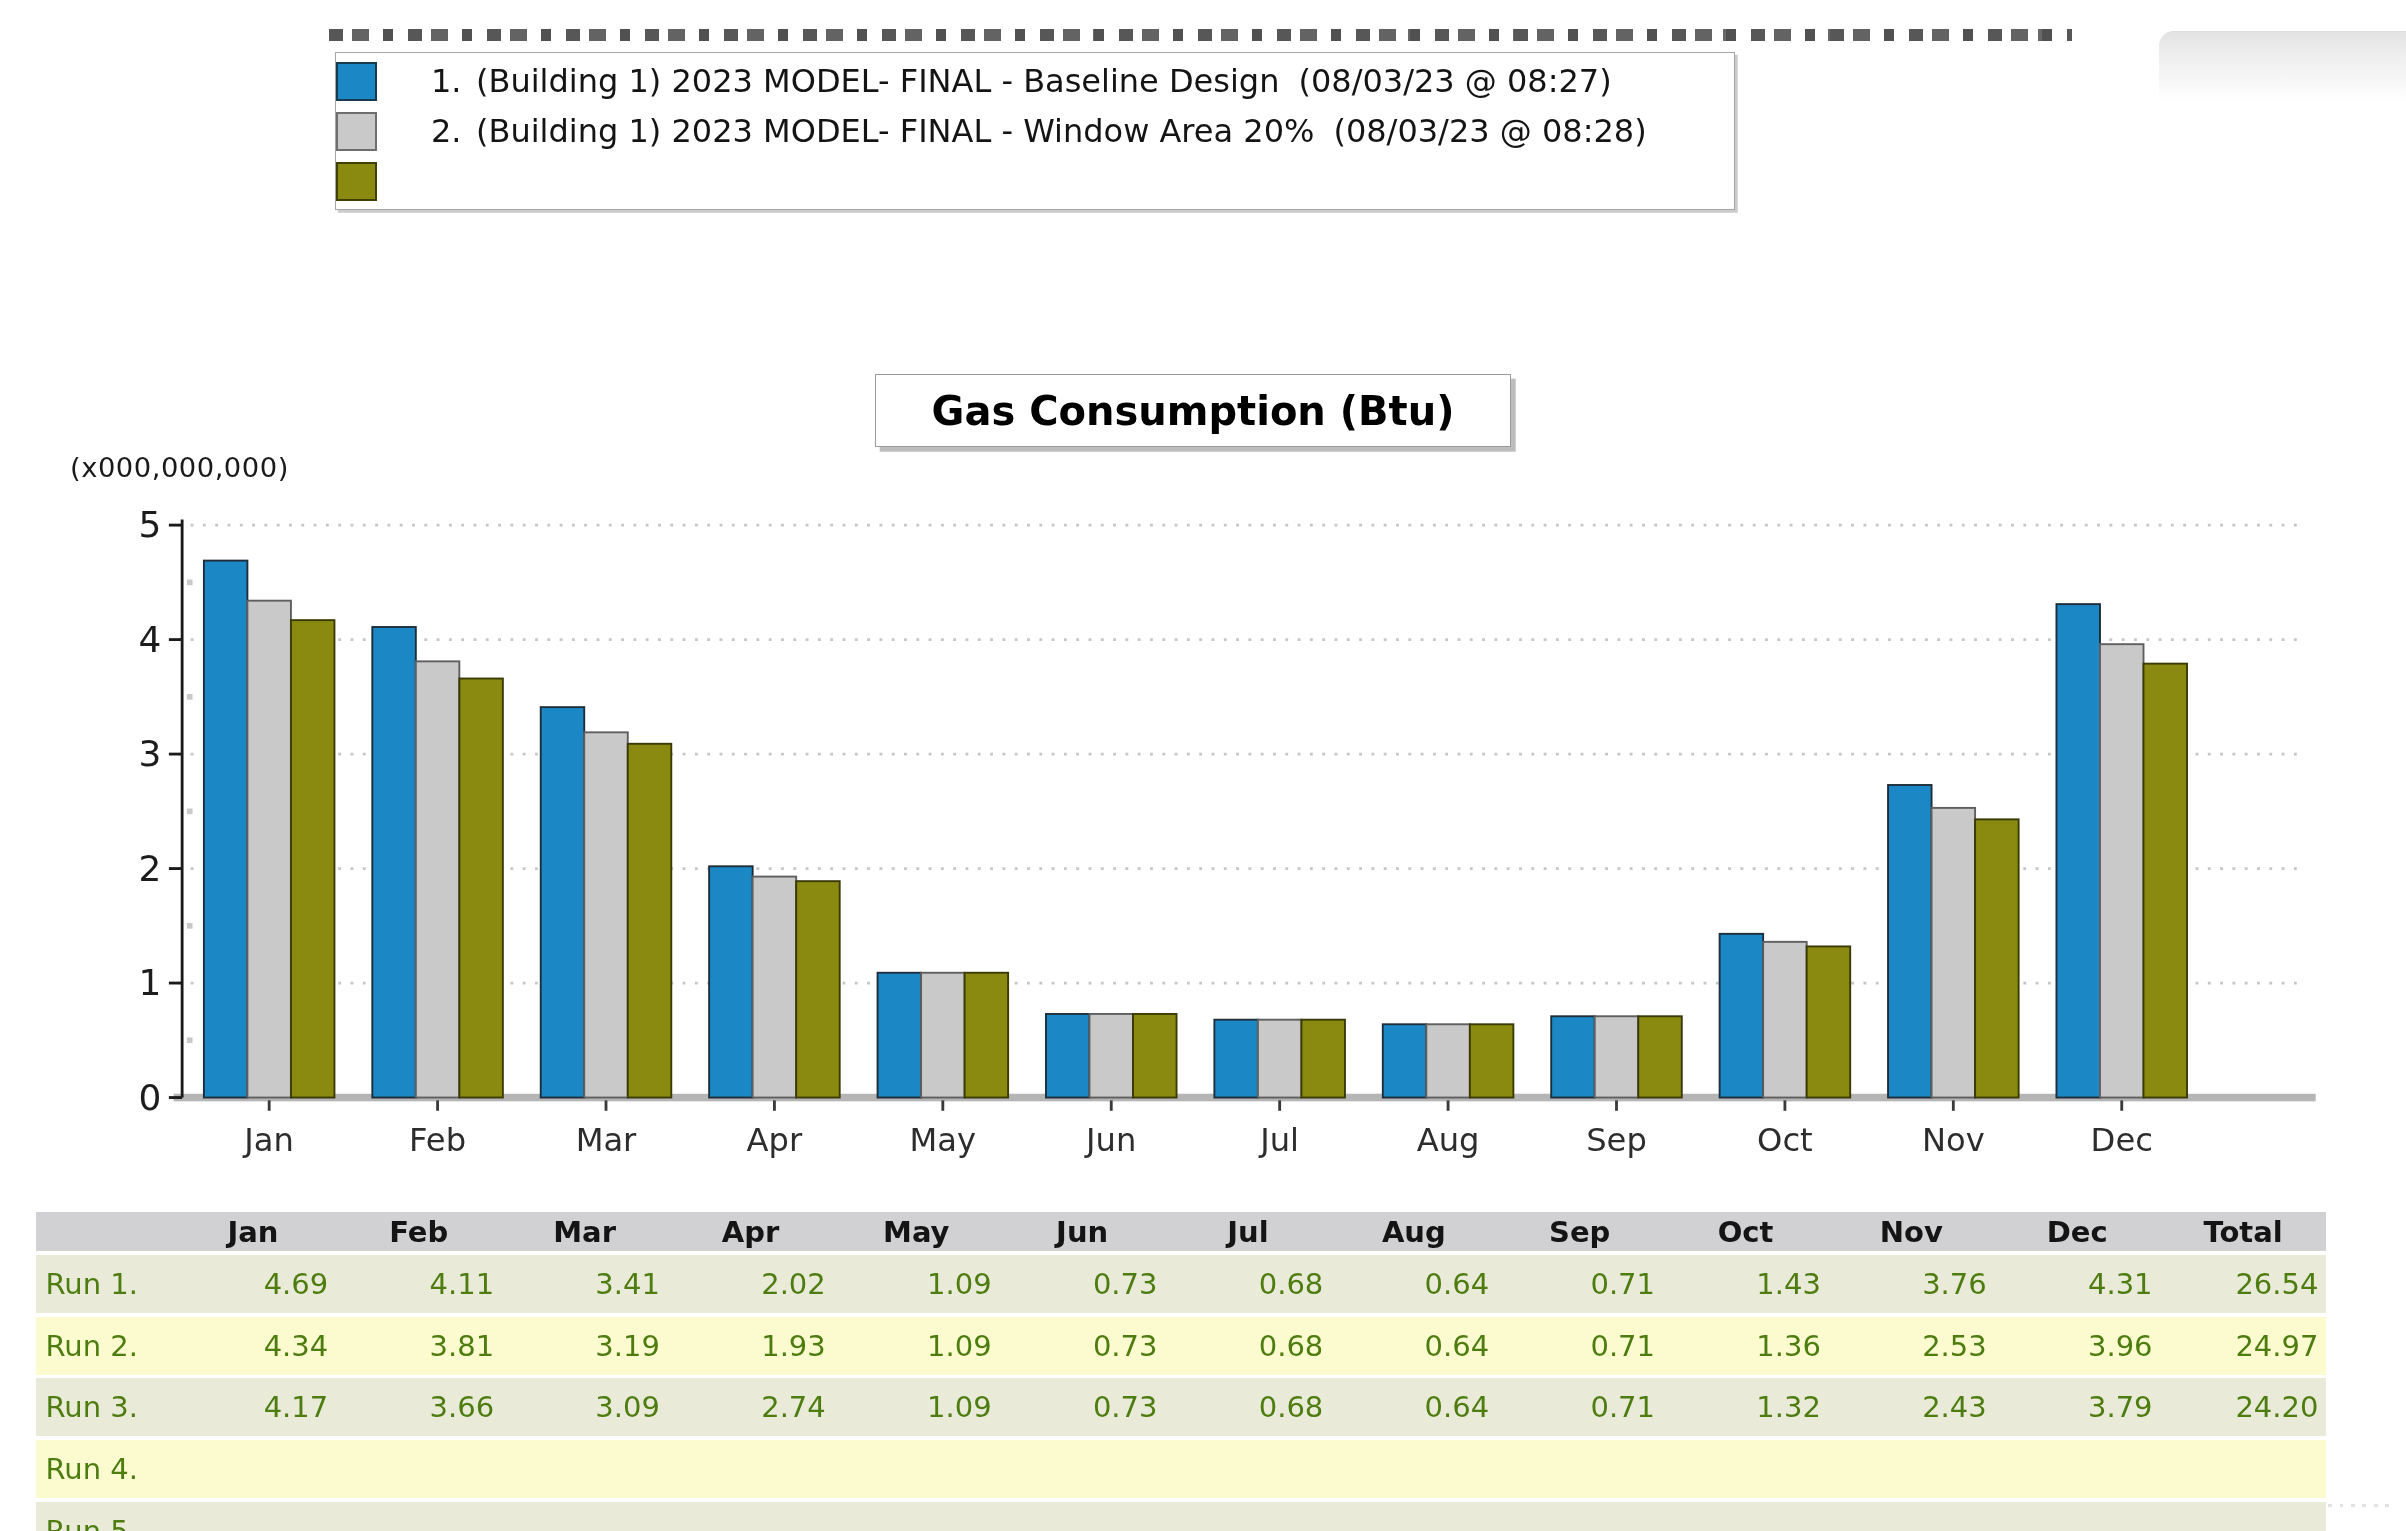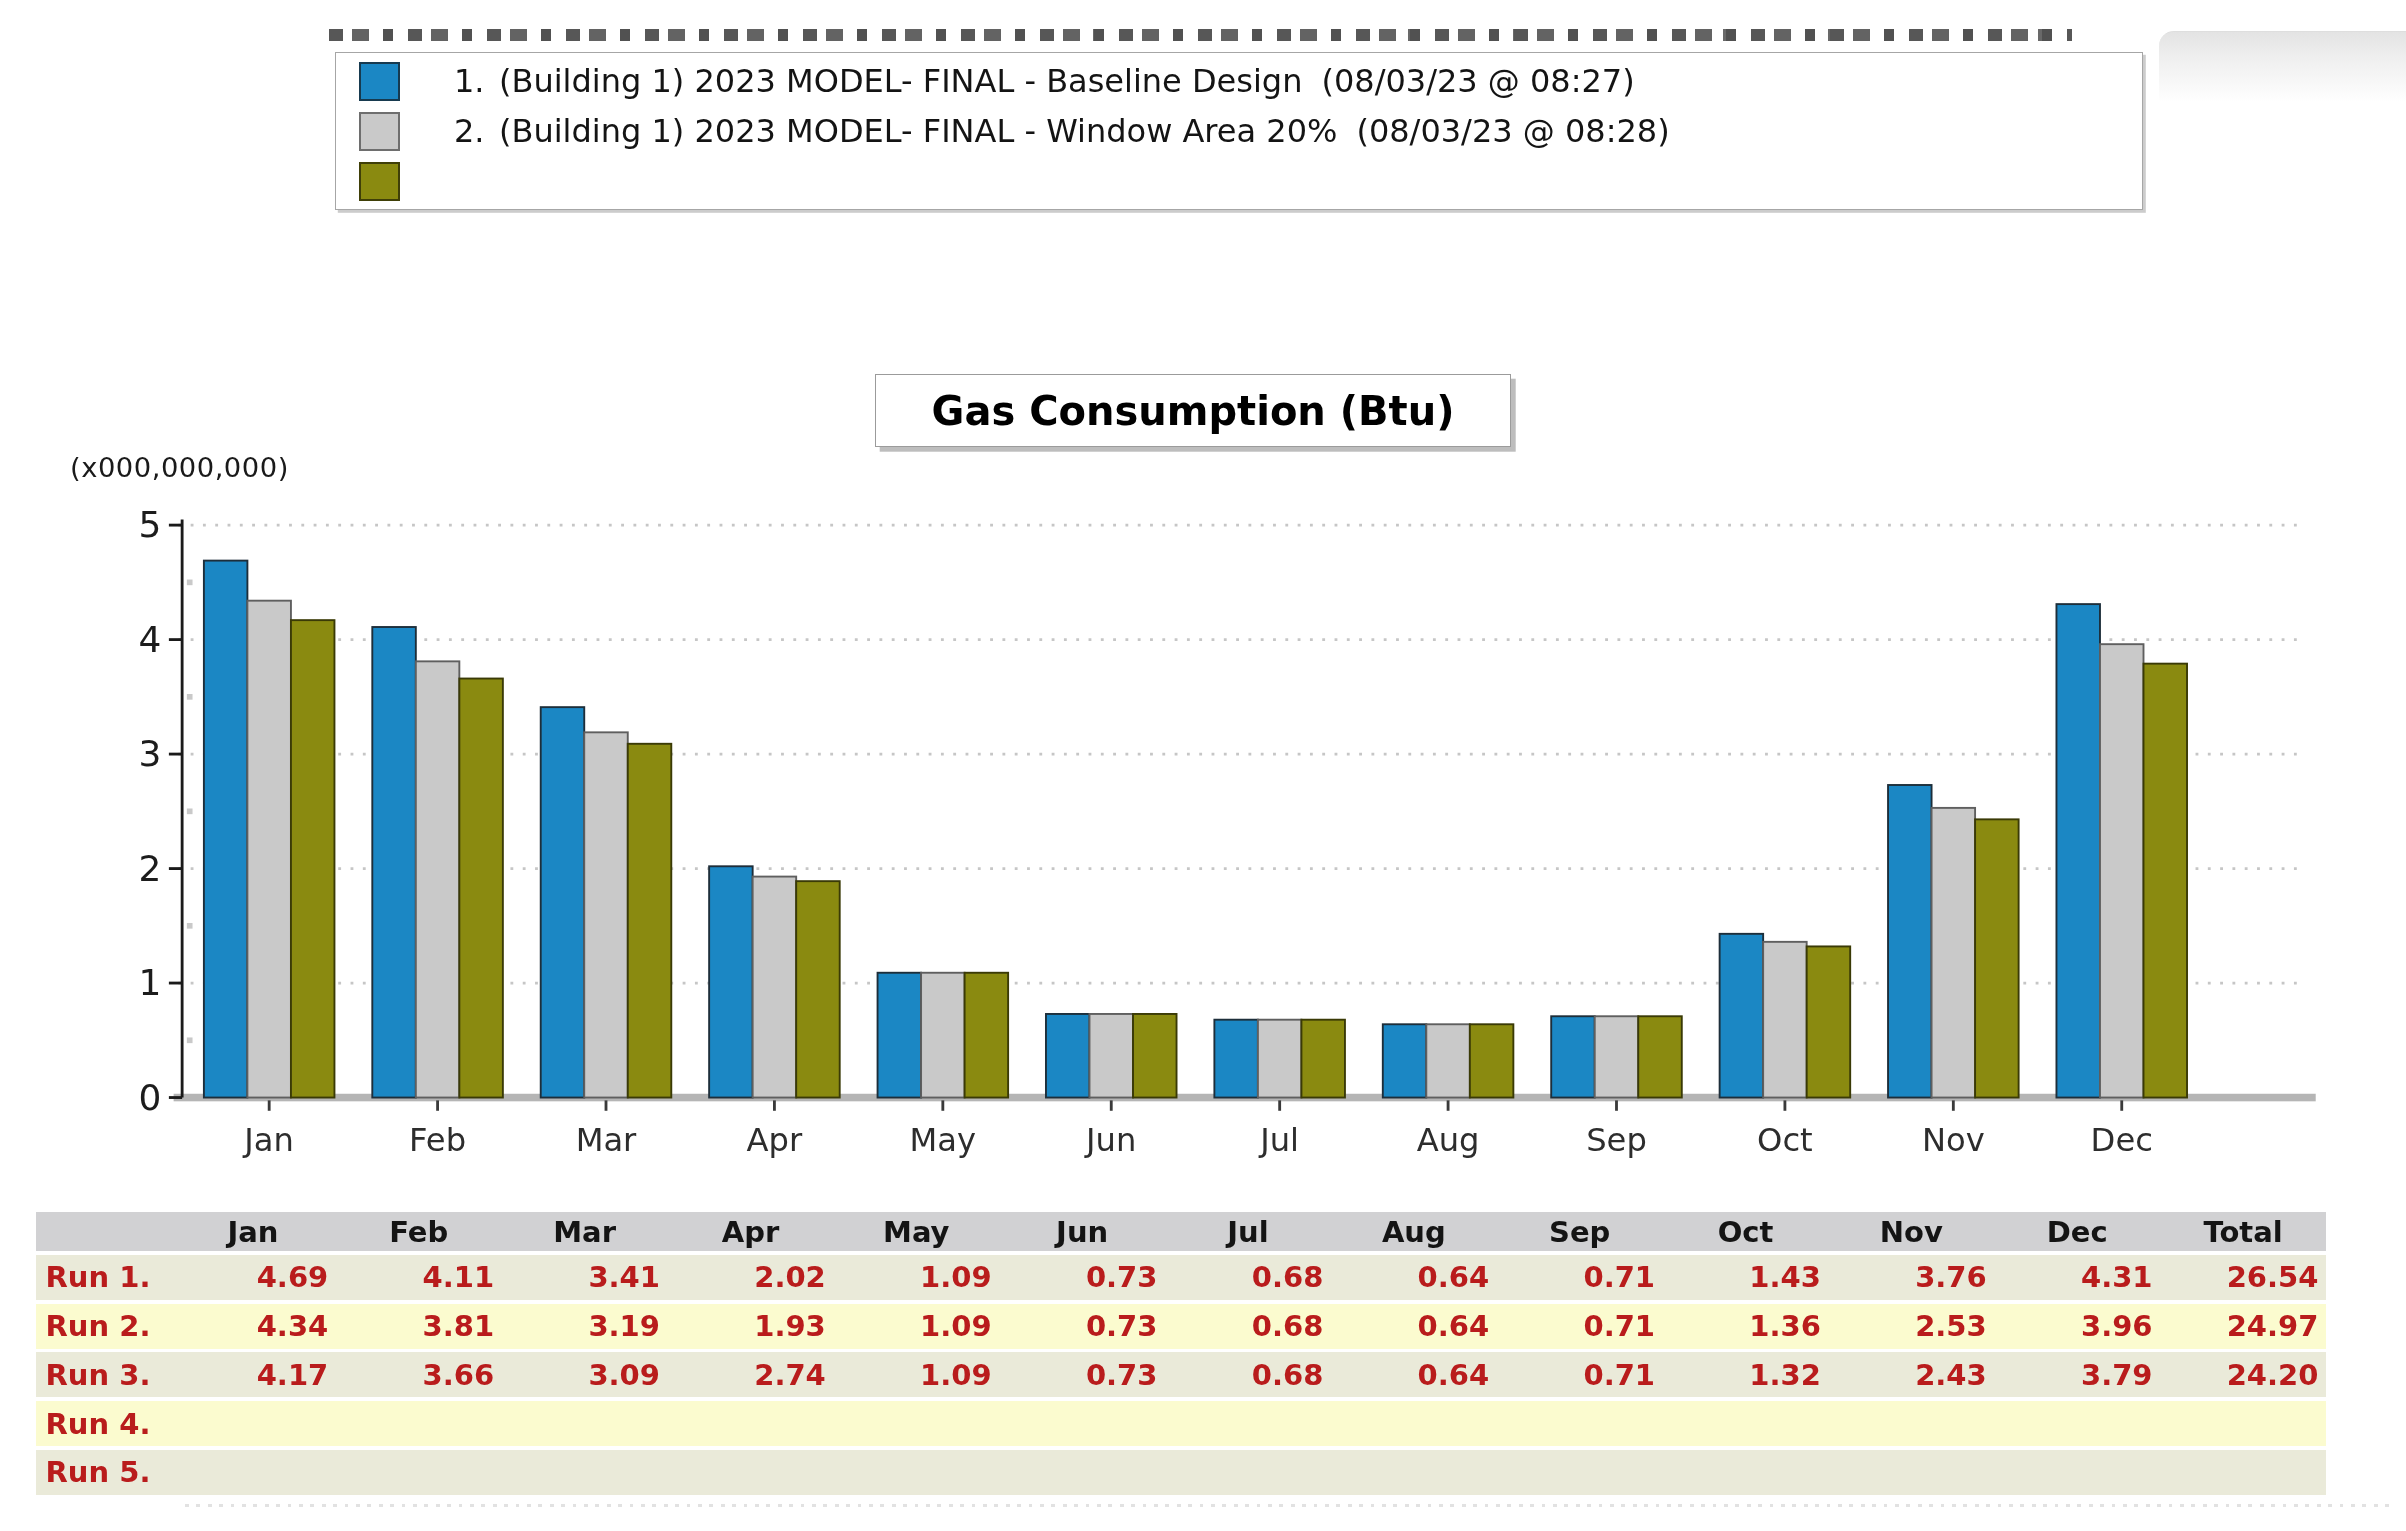--- a/index.html
+++ b/index.html
@@ -20,24 +20,24 @@
   
   .corner-blob{
     position:absolute; top:31px; right:0; width:248px; height:70px;
     border-radius:15px 0 0 0;
     background:linear-gradient(180deg,#e3e3e3 0%,#ededed 30%,#fbfbfb 85%,#ffffff 100%);
     border-top:1.9px solid #dedede;
   }
 
   
   .legend-box{
-    position:absolute; left:335px; top:52px; width:1808px; height:158px;
+    position:absolute; left:335px; top:52px; width:1400px; height:158px;
     box-sizing:border-box; background:#fff; border:1.9px solid #a6a6a6;
     box-shadow:2.8px 2.8px 0 rgba(110,110,110,.35);
-    display:flex; flex-direction:column; justify-content:center; padding-left:23px;
+    display:flex; flex-direction:column; justify-content:center; padding-left:0;
   }
   .legend-item{display:flex; align-items:center; height:50px;}
   .swatch{width:41px; height:39px; box-sizing:border-box; border:2.8px solid #2a2a2a; flex:none;}
   .legend-item:nth-child(1) .swatch{border-color:#173a4f;}
   .legend-item:nth-child(2) .swatch{border-color:#6e6e6e;}
   .legend-item:nth-child(3) .swatch{border-color:#3f3f08;}
   .legend-text{font-size:32px; color:#141414; margin-left:54px; white-space:pre;}
   .legend-text .num{display:inline-block; min-width:45px;}
   .legend-text .ts{margin-left:19px;}
 
@@ -65,21 +65,21 @@
     background:repeating-linear-gradient(90deg,#e2e2e2 0 3.8px,transparent 3.8px 11.4px);
   }
 
   
   .runs-table{position:absolute; left:36px; top:1212px; width:2290px;}
   .trow{
     display:grid; grid-template-columns:134px repeat(13,1fr);
     align-items:center; font-size:29px;
   }
   .trow.head{height:39px; background:#d1d1d3; font-weight:bold; color:#141414;}
-  .trow.body{height:45px; margin-top:3.8px; color:#b91c1c;font-weight:bold;}
+  .trow.body{height:58px; margin-top:3.8px; color:#4d7c0f;}
   .trow.body.odd{background:#eaead9;}
   .trow.body.even{background:#fbfbcf;gap:12px;}
   .trow .c{text-align:right; padding-right:7.6px; overflow:hidden;}
   .trow .c.head-c{text-align:center; padding-right:0;}
   .trow .label-c{text-align:left; padding-left:9.5px;}
 </style>
 </head>
 <body>
 
 <div class="screen">

